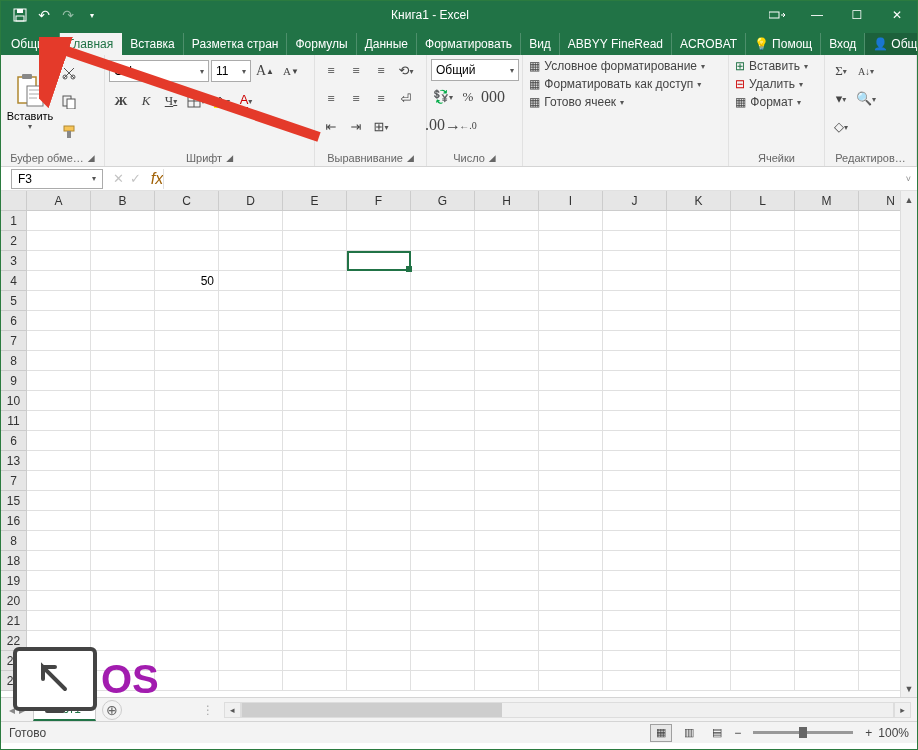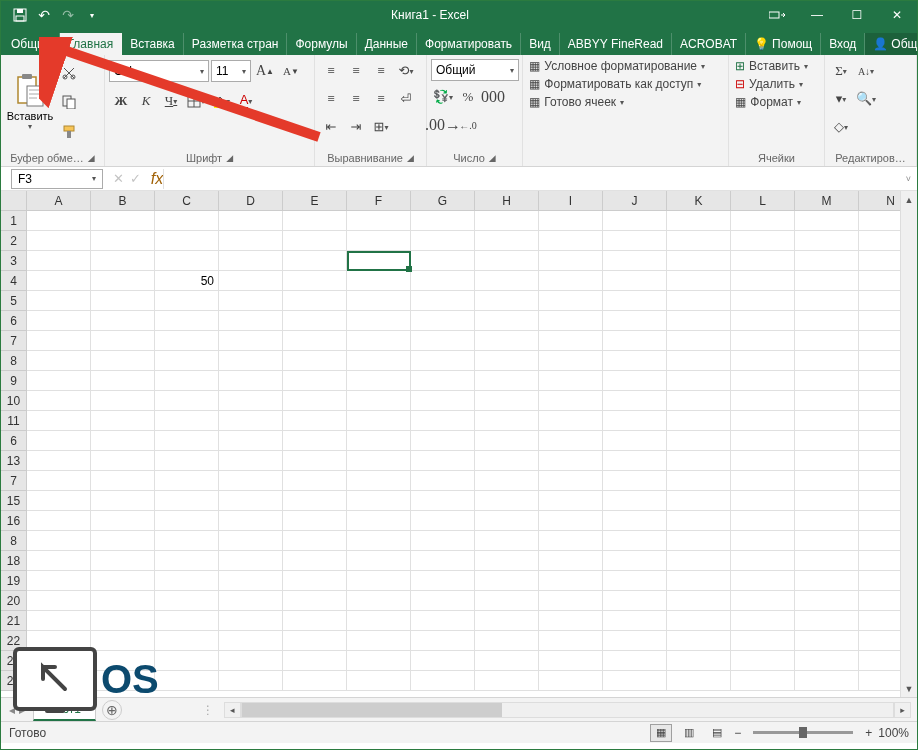--- a/index.html
+++ b/index.html
@@ -62,21 +62,21 @@
 .statusbar { height: 22px; background: #f3f3f3; border-top: 1px solid #d4d4d4; display: flex; align-items: center; font-size: 12px; color: #444; padding: 0 8px; }
 .status-right { margin-left:auto; display:flex; align-items:center; gap:6px; }
 .view-btn { width:22px; height:18px; display:flex; align-items:center; justify-content:center; border:1px solid transparent; font-size:11px; }
 .view-btn.active { border:1px solid #a0a0a0; background:#e8e8e8; }
 .zoom-slider { width:100px; height:3px; background:#999; position:relative; margin:0 6px; }
 .zoom-slider::after { content:""; position:absolute; left:50%; top:-4px; width:8px; height:11px; background:#666; transform:translateX(-50%); }
 .arrow-annotation { position:absolute; top:36px; left:38px; pointer-events:none; z-index:100; }
 .watermark { position:absolute; bottom:38px; left:12px; z-index:99; pointer-events:none; display:flex; align-items:center; gap:4px; }
 .wm-box { width:84px; height:64px; border:4px solid #444; border-radius:6px; background:#fff; display:flex; align-items:center; justify-content:center; position:relative; }
 .wm-text { font-size:40px; font-weight:bold; }
-.wm-os { color:#0c4a6e; }
+.wm-os { color:#a21caf; }
 .wm-helper { font-family: "Courier New", monospace; color:#003aa5; margin-left:-4px; letter-spacing:-1px; }
 </style>
 </head>
 <body>
 
 <div class="titlebar">
   <div class="qat">
     <div class="qat-btn">
       <svg width="14" height="14" viewBox="0 0 14 14">
           <rect x="1" y="1" width="12" height="12" fill="none" stroke="#fff"></rect>

